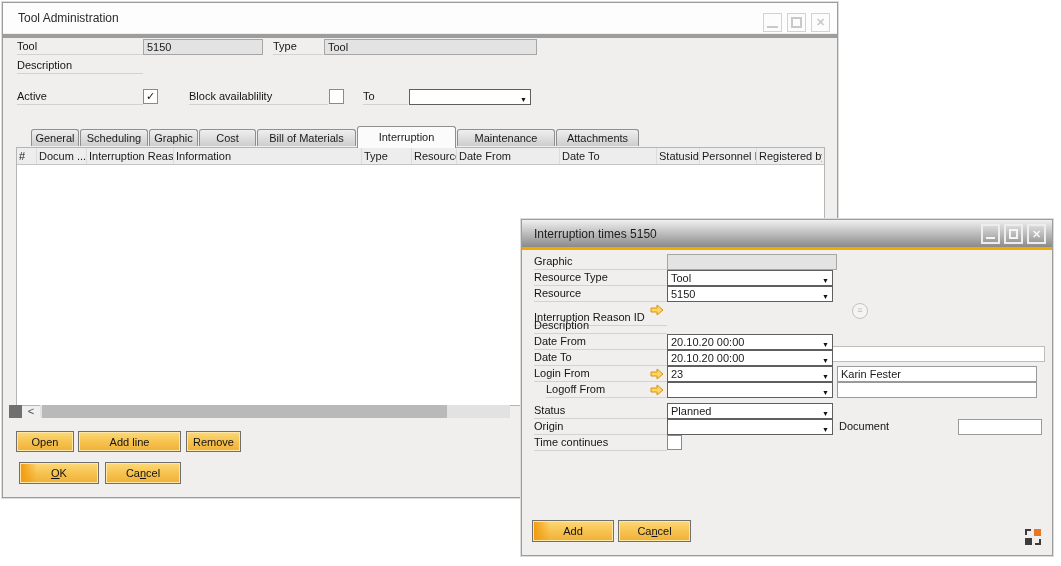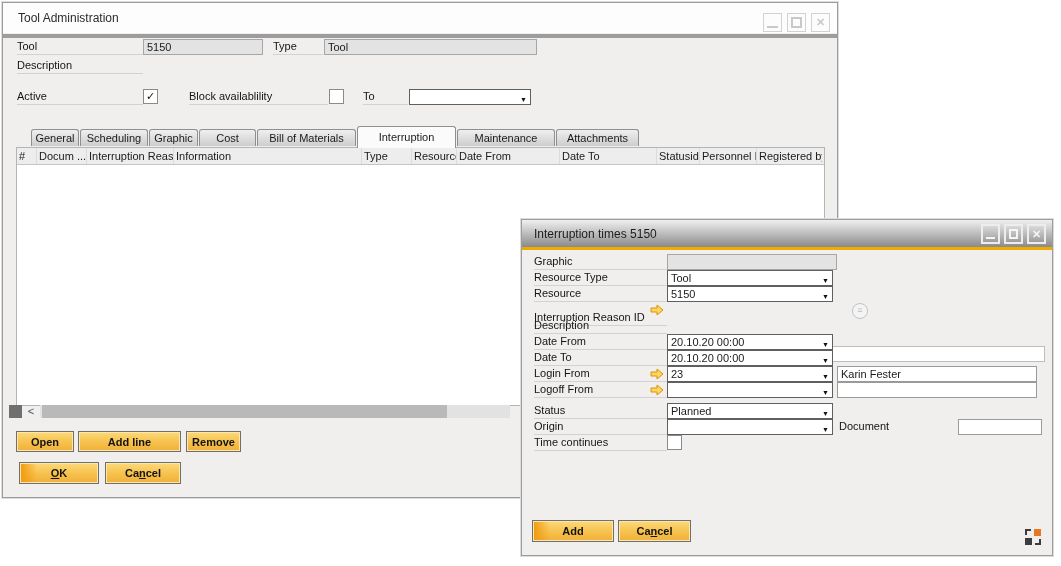--- a/index.html
+++ b/index.html
@@ -44,21 +44,21 @@
   .th{height:16px;line-height:16px;padding-left:2px;border-right:1px solid #dcdcdc;
       overflow:hidden;white-space:nowrap;box-sizing:border-box;}
   
   .sq{position:absolute;background:#6f6f6f;}
   .scroll-left{position:absolute;color:#4f4f4f;font-size:11px;line-height:13px;text-align:center;}
   .strack{position:absolute;height:13px;background:#e2e2e2;}
   .sthumb{position:absolute;height:13px;background:#b9b9b9;}
   
   .goldbtn{position:absolute;background:linear-gradient(180deg,#fcd979 0%,#f6c14c 55%,#f0b03a 100%);
            border:1px solid #6f6f6f;box-shadow:inset 0 0 0 1px #fde8a9;color:#131313;
-           display:flex;align-items:center;justify-content:center;overflow:hidden;font-weight:bold;}
+           display:flex;align-items:center;justify-content:center;overflow:hidden;}
   .goldbtn .accent{position:absolute;left:1px;top:1px;bottom:1px;width:16px;
            background:linear-gradient(90deg,#f29b0f,rgba(242,155,15,0));}
   .goldbtn .cap{position:relative;z-index:1;}
   .u{text-decoration:underline;}
   
   .circleicon{position:absolute;width:14px;height:14px;border:1px solid #c2c2c2;border-radius:50%;
               color:#bdbdbd;font-size:9px;line-height:13px;text-align:center;background:#f4f4f4;}
   .comboyellow{position:absolute;height:14px;background:#f9edb0;border:1px solid #5f5f5f;}
   .combosel{position:absolute;left:0;top:0;bottom:0;background:#2f84e0;color:#fff;line-height:14px;padding:0 3px;}
 </style>
@@ -202,21 +202,21 @@
       <span>20.10.20 00:00</span><span class="arr">▼</span></div>
 
     <div class="lbl" style="left:12px;top:147px;width:133px;">Login From</div>
     <svg class="linkarrow" style="left:128px;top:148px;" viewBox="0 0 14 12">
       <polygon points="1,4 7,4 7,1 13,6 7,11 7,8 1,8" fill="#ffd75e" stroke="#d9930d" stroke-width="1"></polygon>
       </svg>
     <div class="dd" style="left:145px;top:146px;width:147px;">
       <span>23</span><span class="arr">▼</span></div>
     <div class="fld" style="left:315px;top:146px;width:192px;border-color:#9a9a9a;">Karin Fester</div>
 
-    <div class="lbl" style="left:12px;top:163px;width:133px;">Logoff From</div>
+    <div class="lbl" style="left:24px;top:163px;width:133px;">Logoff From</div>
     <svg class="linkarrow" style="left:128px;top:164px;" viewBox="0 0 14 12">
       <polygon points="1,4 7,4 7,1 13,6 7,11 7,8 1,8" fill="#ffd75e" stroke="#d9930d" stroke-width="1"></polygon>
       </svg>
     <div class="dd" style="left:145px;top:162px;width:147px;">
       <span></span><span class="arr">▼</span></div>
     <div class="fld" style="left:315px;top:162px;width:192px;border-color:#9a9a9a;"></div>
 
     <div class="lbl" style="left:12px;top:184px;width:133px;">Status</div>
     <div class="dd" style="left:145px;top:183px;width:147px;">
       <span>Planned</span><span class="arr">▼</span></div>

